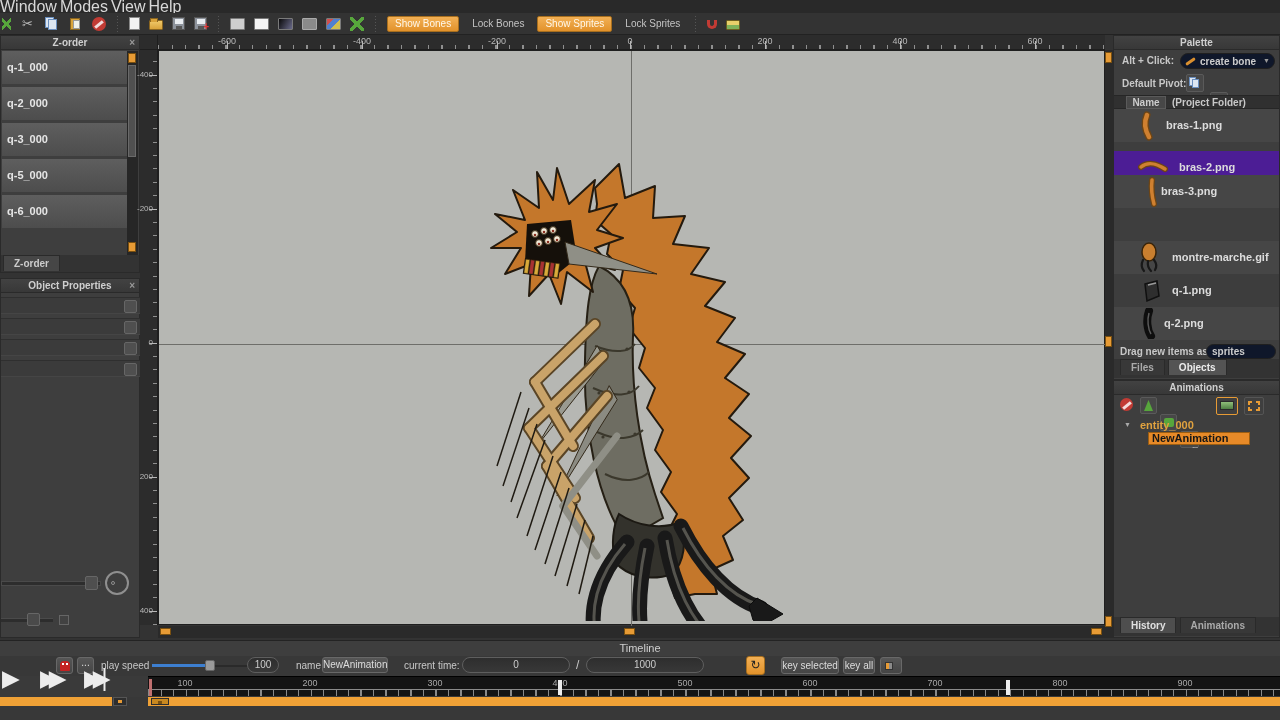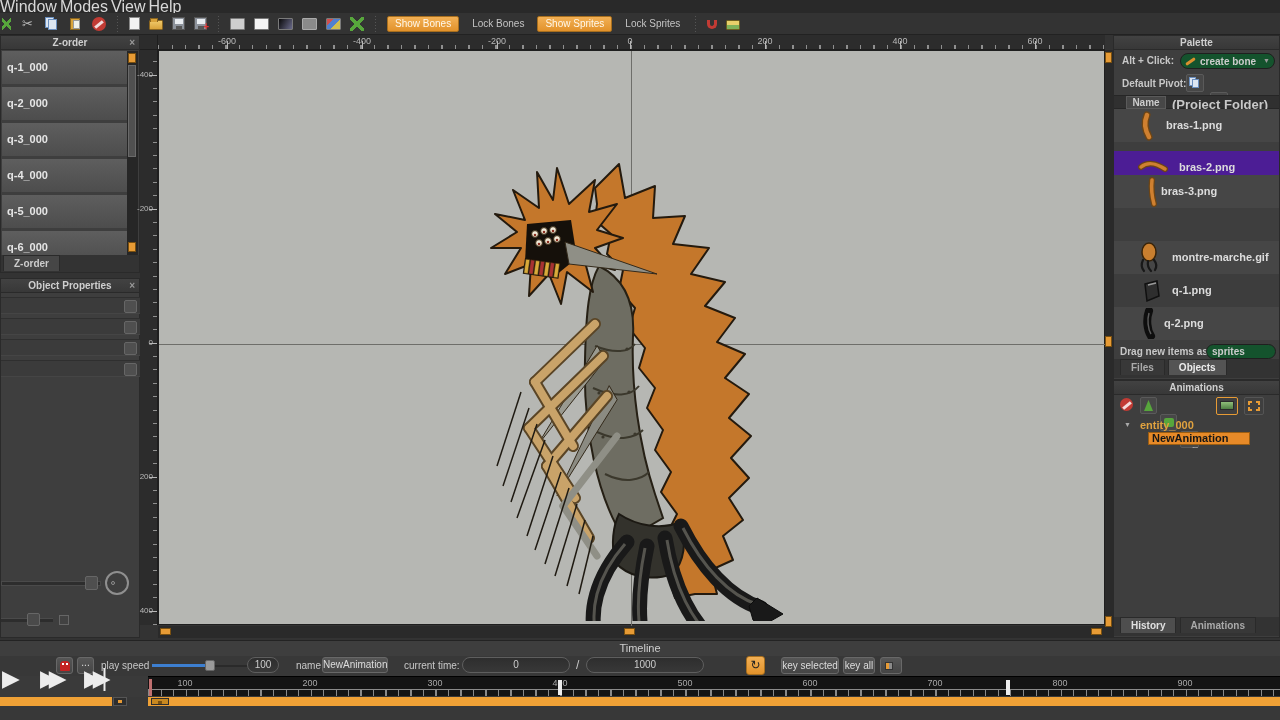--- a/index.html
+++ b/index.html
@@ -68,21 +68,21 @@
   .tab { display:inline-block; height:16px; line-height:15px; padding:0 10px; font-size:10px;
          background:#464646; border:1px solid #2a2a2a; border-bottom:none; color:#ccc; }
   .tab.off { background:#383838; color:#aaa; }
   .slider-row { position:absolute; left:0; width:140px; height:17px; background:#3b3b3b;
                 border-top:1px solid #2f2f2f; border-bottom:1px solid #454545; }
   .slider-handle { position:absolute; right:4px; top:2px; width:13px; height:13px; background:#4f4f4f;
                    border:1px solid #666; border-radius:2px; }
   
   .prow { position:absolute; left:0; width:165px; height:33px; }
   .prow .fname { position:absolute; top:10px; font-size:11px; color:#dcdcdc; }
-  .dd { background:#14532d; border:1px solid #1f1f1f; border-radius:8px; color:#ccc; }
+  .dd { background:#0f172a; border:1px solid #1f1f1f; border-radius:8px; color:#ccc; }
   .minibtn { width:18px; height:18px; background:#474747; border:1px solid #5a5a5a; border-radius:2px;
              display:flex; align-items:center; justify-content:center; position:relative; }
   
   .roundbox { background:linear-gradient(#2e2e2e,#383838); border:1px solid #5e5e5e; border-radius:8px;
               color:#ccc; font-size:10px; text-align:center; }
   .greybtn { background:linear-gradient(#565656,#454545); border:1px solid #686868; border-radius:3px;
              color:#ddd; font-size:10px; text-align:center; }
   .tlruler { background:#141414; border-top:1px solid #000;
     background-image:
       linear-gradient(to right,#8a8a8a,#8a8a8a),
@@ -177,21 +177,20 @@
 
   <div class="abs panel" style="left:0;top:35px;width:140px;height:238px">
     <div class="titlebar">
       <span>Z-order</span>
       <span class="x">×</span>
     </div>
     <div class="abs" style="left:1px;top:15px;width:126px;height:205px;overflow:hidden">
       <div class="zrow">q-1_000</div>
       <div class="zrow">q-2_000</div>
       <div class="zrow">q-3_000</div>
-      <div class="zrow">q-4_000</div>
       <div class="zrow">q-5_000</div>
       <div class="zrow">q-6_000</div>
     </div>
     <div class="abs" style="right:1px;top:15px;width:11px;height:205px;background:#262626">
       <div class="abs" style="left:1px;top:2px;width:8px;height:10px;background:#e79b35;border:1px solid #7a5010"></div>
       <div class="abs" style="left:1px;top:14px;width:8px;height:92px;background:#505050;border:1px solid #6a6a6a"></div>
       <div class="abs" style="left:1px;bottom:4px;width:8px;height:10px;background:#e79b35;border:1px solid #7a5010"></div>
     </div>
     <div class="abs" style="left:0;bottom:0;width:138px;height:17px;background:#333">
       <span class="tab" style="margin-left:2px">Z-order</span>
@@ -412,21 +411,21 @@
       </div>
       <div class="minibtn abs" style="left:96px;top:1px">
         <div style="position:relative;width:12px;height:12px">
             <div class="pg" style="left:0;top:0;width:7px;height:9px;background:#e2a94f;border-color:#8a6520"></div>
             <div class="pg" style="left:3px;top:2px;width:7px;height:9px"></div>
           </div>
       </div>
     </div>
     <div class="abs" style="left:0;top:59px;width:165px;height:14px;background:#303030;border-top:1px solid #262626;border-bottom:1px solid #262626">
       <span class="abs" style="left:12px;top:0;width:40px;text-align:center;font-size:10px;background:#474747;border:1px solid #5a5a5a;height:13px;line-height:12px">Name</span>
-      <span class="abs" style="left:58px;top:1px;font-size:13px;color:#c8c8c8">(Project Folder)</span>
+      <span class="abs" style="left:58px;top:1px;font-size:10px;color:#c8c8c8">(Project Folder)</span>
     </div>
 
     <div class="abs" style="left:0;top:73px;width:165px;height:234px">
       <div class="prow" style="top:0;background:#464646">
         <svg class="abs" style="left:24px;top:2px" width="26" height="30" viewBox="0 0 26 30">
           <path d="M9 4 C6 11 7 19 11 26" stroke="#6e4514" stroke-width="7" fill="none" stroke-linecap="round"></path>
           <path d="M9 4 C6 11 7 19 11 26" stroke="#cf8030" stroke-width="4.5" fill="none" stroke-linecap="round"></path>
           </svg>
         <span class="fname" style="left:52px">bras-1.png</span>
       </div>

